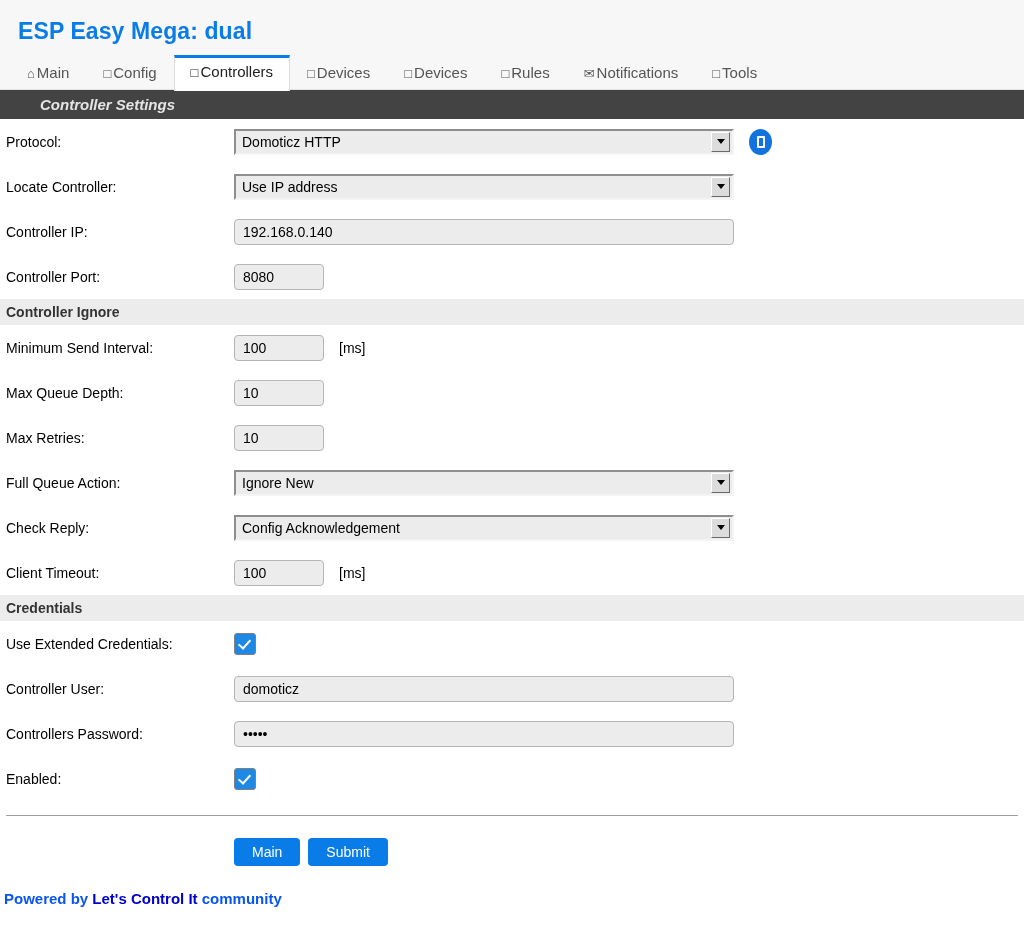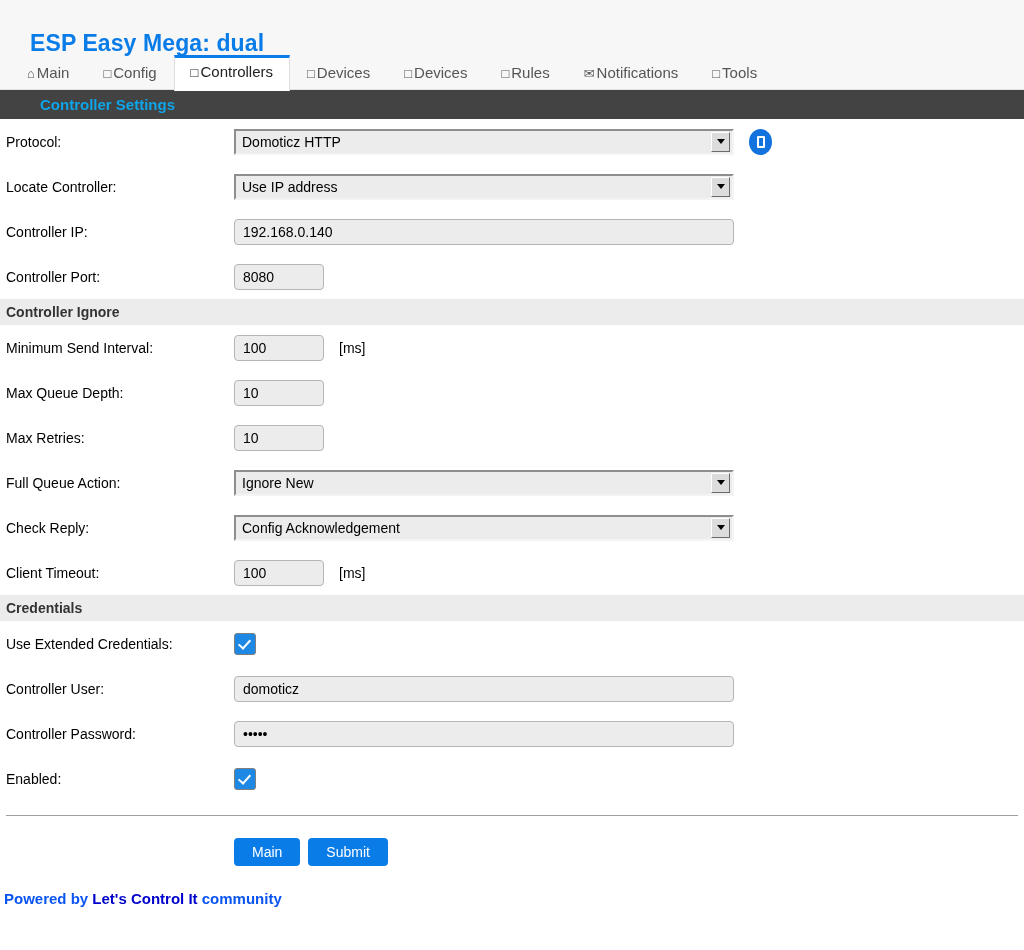--- a/index.html
+++ b/index.html
@@ -13,21 +13,21 @@
     font-family: "Liberation Sans", sans-serif;
     font-size: 14px;
     color: #000000;
     overflow: hidden;
     position: relative;
   }
 
   
   .topbar {
     background: #f7f7f7;
-    padding: 16px;
+    padding: 4px;
     position: relative;
     height: 90px;
     box-sizing: border-box;
   }
   .page-title {
     color: #0a7ce8;
     font-size: 23px;
     font-weight: bold;
     padding: 14px 0 0 14px;
     margin: 0;
@@ -74,27 +74,28 @@
   .topbar-rule {
     position: absolute;
     left: 0; right: 0; bottom: 0;
     height: 1px;
     background: #e2e2e2;
   }
 
   
   .dark-header {
     background: #434343;
-    color: #0ea5e9;
+    color: #e5e5e5;
     font-weight: bold;
     font-size: 15px;
     height: 29px;
     line-height: 29px;
     padding-left: 40px;
     box-sizing: border-box;
+    font-style: italic;
   }
 
   
   .sub-header {
     background: #ececec;
     color: #333333;
     font-weight: bold;
     font-size: 14px;
     height: 26px;
     line-height: 26px;
@@ -420,21 +421,21 @@
   </div>
 
   <div class="row">
     <div class="row-label">Controller User:</div>
     <div class="row-field">
       <input class="txt txt-wide" type="text" value="domoticz" style="">
     </div>
   </div>
 
   <div class="row">
-    <div class="row-label">Controller Password:</div>
+    <div class="row-label">Controllers Password:</div>
     <div class="row-field">
       <input class="txt txt-wide" type="text" value="•••••" style="">
     </div>
   </div>
 
   <div class="row">
     <div class="row-label">Enabled:</div>
     <div class="row-field">
       <span class="chk"></span>
     </div>

